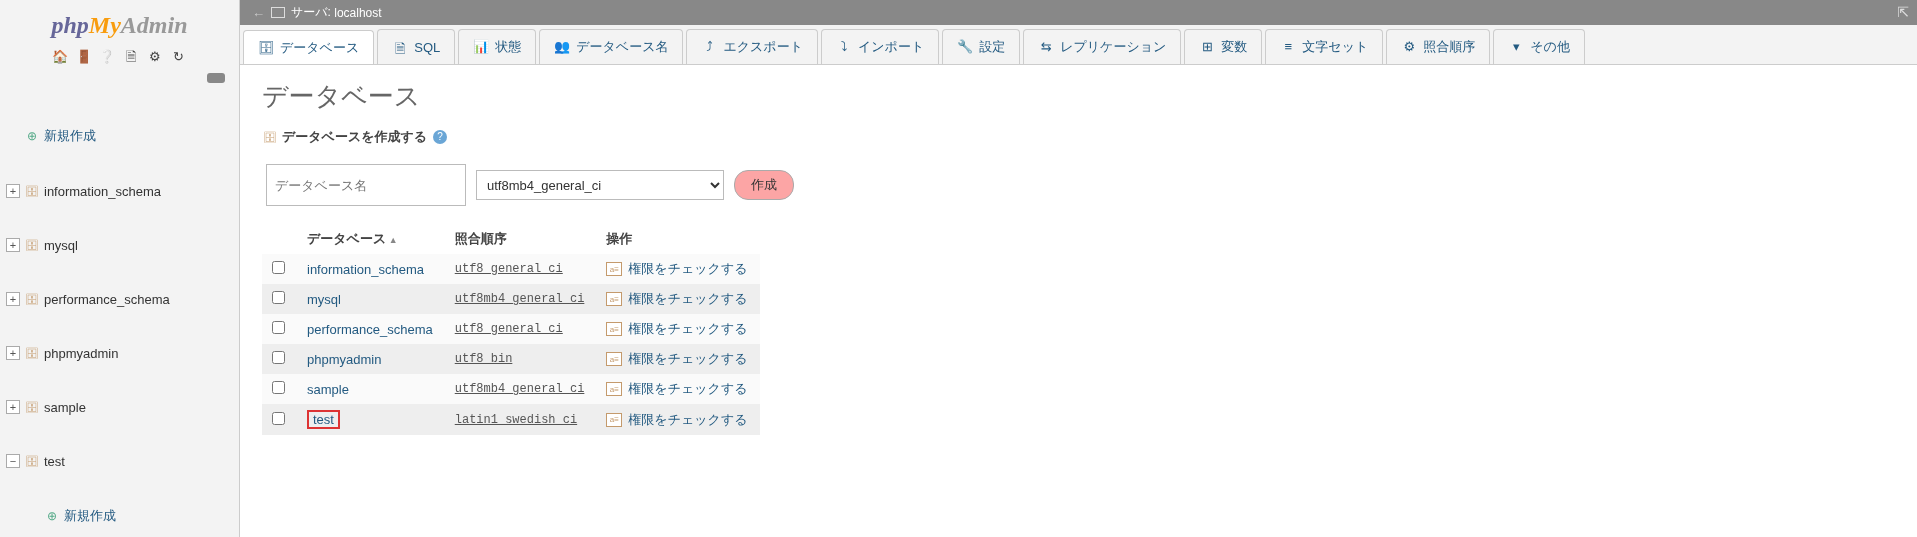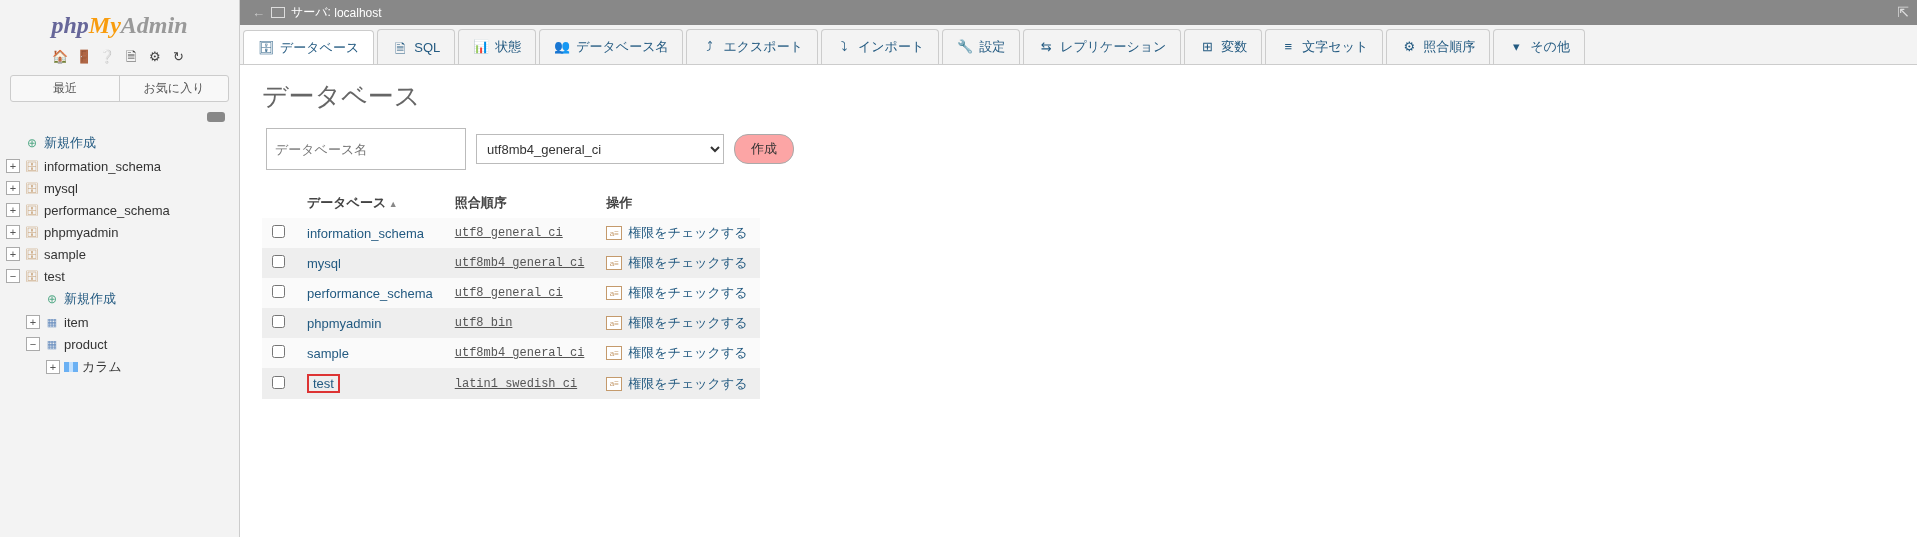--- a/index.html
+++ b/index.html
@@ -14,21 +14,21 @@
 .logo-my { color: #f89c0e; }
 .logo-admin { color: #999; }
 .icon-row { text-align: center; padding: 4px 0; }
 .icon-row span { display: inline-block; width: 16px; height: 16px; margin: 0 2px; font-size: 13px; text-align: center; }
 .fav-tabs { display: flex; border: 1px solid #ccc; border-radius: 3px; margin: 6px 10px; background: #f8f8f8; }
 .fav-tab { flex: 1; text-align: center; padding: 4px 0; font-size: 12px; color: #555; cursor: pointer; }
 .fav-tab + .fav-tab { border-left: 1px solid #ccc; }
 .link-bar { text-align: right; padding: 2px 14px; }
 .link-ico { display: inline-block; width: 18px; height: 10px; background: #888; border-radius: 3px; }
 .tree { flex: 1; overflow-y: auto; padding: 4px 0 4px 6px; font-size: 13px; }
-.tree-node { display: flex; align-items: center; padding: 3px 0; white-space: nowrap; }
+.tree-node { display: flex; align-items: center; padding: 3px 0; white-space: nowrap; margin-top: 32px; }
 .tree-node.nested1 { padding-left: 20px; }
 .tree-node.nested2 { padding-left: 40px; }
 .exp-box { display: inline-flex; width: 14px; height: 14px; border: 1px solid #aaa; background: #fff; align-items: center; justify-content: center; font-size: 11px; color: #555; margin-right: 4px; line-height: 1; }
 .exp-spacer { display: inline-block; width: 18px; }
 .tree-ico { display: inline-flex; width: 16px; height: 16px; align-items: center; justify-content: center; font-size: 12px; margin-right: 4px; }
 .db-ico::before { content: "🗄"; font-size: 11px; color: #c49a6c; }
 .new-ico::before { content: "⊕"; color: #5a8; font-size: 12px; }
 .tbl-ico::before { content: "▦"; color: #6a8fbf; font-size: 11px; }
 .col-ico { display: inline-block; width: 14px; height: 10px; background: linear-gradient(90deg,#6ab0f3 33%,#c0e0ff 33% 66%,#6ab0f3 66%); margin-right: 4px; vertical-align: middle; }
 .tree-label { color: #333; }
@@ -85,24 +85,20 @@
       </span>
     </div>
     <div class="icon-row">
       <span>🏠</span>
       <span>🚪</span>
       <span>❔</span>
       <span>🗎</span>
       <span>⚙</span>
       <span>↻</span>
     </div>
-    <div class="fav-tabs">
-      <div class="fav-tab">最近</div>
-      <div class="fav-tab">お気に入り</div>
-    </div>
     <div class="link-bar"><span class="link-ico"></span></div>
 
     <div class="tree">
       <div class="tree-node">
         <span class="exp-spacer"></span>
         <span class="tree-ico new-ico"></span>
         <span class="tree-link">新規作成</span>
       </div>
 
       <div class="tree-node">
@@ -215,20 +211,25 @@
         </div>
       <div class="topmenu-tab">
           <span class="tab-ico">▾</span>
           <span>その他</span>
         </div>
     </div>
 
     <div class="content">
       <h1 class="page-title">データベース</h1>
 
+      <div class="create-row">
+        <span class="tree-ico db-ico"></span>
+        <span class="create-label">データベースを作成する</span>
+        <span class="help-ico">?</span>
+      </div>
 
       <div class="form-row">
         <input class="text-input" placeholder="データベース名" style="">
         <select class="select">
           <option>utf8mb4_general_ci</option>
         </select>
         <button class="btn">作成</button>
       </div>
 
       <table class="db-table">

